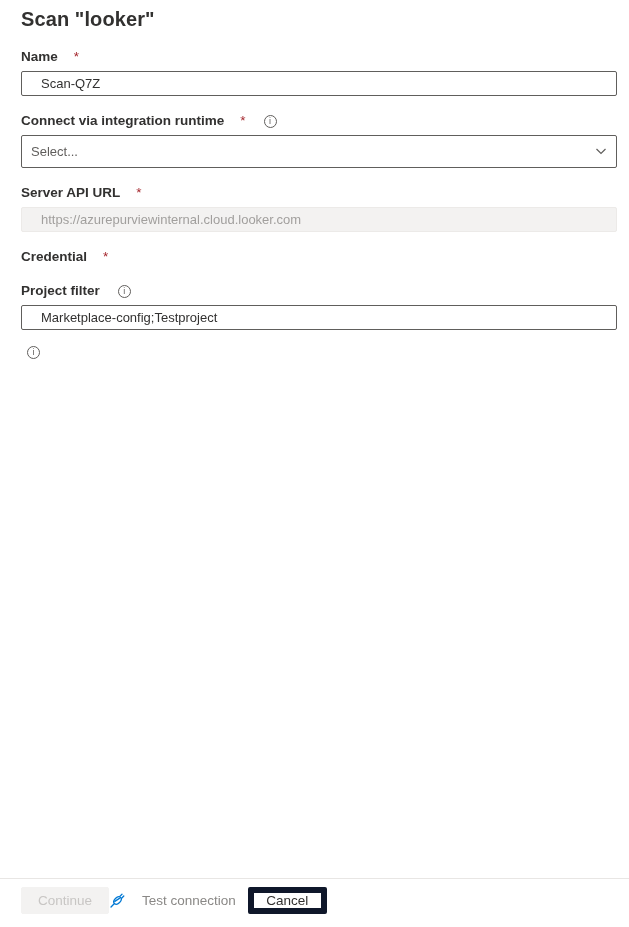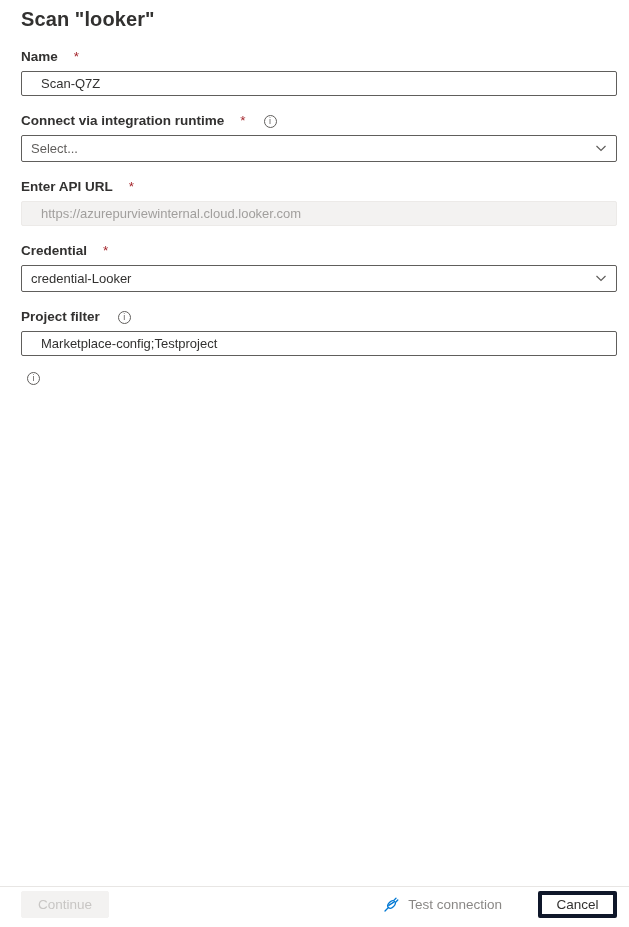--- a/index.html
+++ b/index.html
@@ -75,40 +75,40 @@
   }
   .text-input::placeholder { color: #605e5c; opacity: 1; }
   .text-input:disabled {
     background: #f3f2f1;
     border-color: #eceae8;
     color: #be185d;
     -webkit-text-fill-color: #a19f9d;
   }
   .dropdown {
     width: 100%;
-    height: 27px;
+    height: 33px;
     border: 1px solid #605e5c;
     border-radius: 2px;
     padding: 0 9px 0 9px;
     display: flex;
     align-items: center;
     justify-content: space-between;
     cursor: pointer;
     background: #fff;
   }
   .dropdown .value { font-size: 13px; color: #323130; }
   .dropdown .placeholder { font-size: 13px; color: #605e5c; }
   .chevron { flex: 0 0 auto; margin-left: 8px; }
   .footer {
     flex: 0 0 auto;
     border-top: 1px solid #e8e6e4;
-    height: 41px;
-    display: flex;
-    align-items: center;
-    justify-content: space-between;
+    height: 49px;
+    display: flex;
+    align-items: center;
+    justify-content: flex-start;
     padding: 0 12px 6px 21px;
   }
   .btn {
     height: 27px;
     border-radius: 2px;
     font-family: "Liberation Sans", "DejaVu Sans", sans-serif;
     font-size: 13.5px;
     display: inline-flex;
     align-items: center;
     justify-content: center;
@@ -119,34 +119,35 @@
     padding: 0 16px;
     background: #f3f2f1;
     border: 1px solid #f3f2f1;
     color: #c8c6c4;
     cursor: default;
   }
   .btn-cancel {
     min-width: 79px;
     padding: 0 8px;
     background: #ffffff;
-    border: 4px solid #0f172a;
+    border: 6px solid #0f172a;
     color: #323130;
   }
   .footer-right {
     display: flex;
     align-items: center;
   }
   .test-connection {
     display: flex;
     align-items: center;
     color: #8a8886;
     font-size: 13.5px;
     cursor: pointer;
-    margin-right: 36px;
+    margin-right: 12px;
+    gap: 8px;
   }
   .test-connection .plug { margin-right: 8px; display: inline-flex; }
 </style>
 </head>
 <body>
 
 <div class="panel">
   <div class="content">
 
     <div class="title">Scan "looker"</div>
@@ -170,38 +171,30 @@
         <span class="chevron">
           <svg width="12" height="12" viewBox="0 0 12 12">
               <path d="M1.5 4 L6 8.5 L10.5 4" fill="none" stroke="#605e5c" stroke-width="1.2"></path>
             </svg>
         </span>
       </div>
     </div>
 
     <div class="field">
       <div class="label-row">
-        <span>Enter API URL</span>
+        <span>Server API URL</span>
         <span class="required">*</span>
       </div>
       <input class="text-input" type="text" disabled="" value="https://azurepurviewinternal.cloud.looker.com" style="">
     </div>
 
     <div class="field">
       <div class="label-row">
         <span>Credential</span>
         <span class="required">*</span>
-      </div>
-      <div class="dropdown">
-        <span class="value">credential-Looker</span>
-        <span class="chevron">
-          <svg width="12" height="12" viewBox="0 0 12 12">
-              <path d="M1.5 4 L6 8.5 L10.5 4" fill="none" stroke="#605e5c" stroke-width="1.2"></path>
-            </svg>
-        </span>
       </div>
     </div>
 
     <div class="field">
       <div class="label-row">
         <span>Project filter</span>
         <span class="info-icon">i</span>
       </div>
       <input class="text-input" type="text" value="Marketplace-config;Testproject" style="">
     </div>

